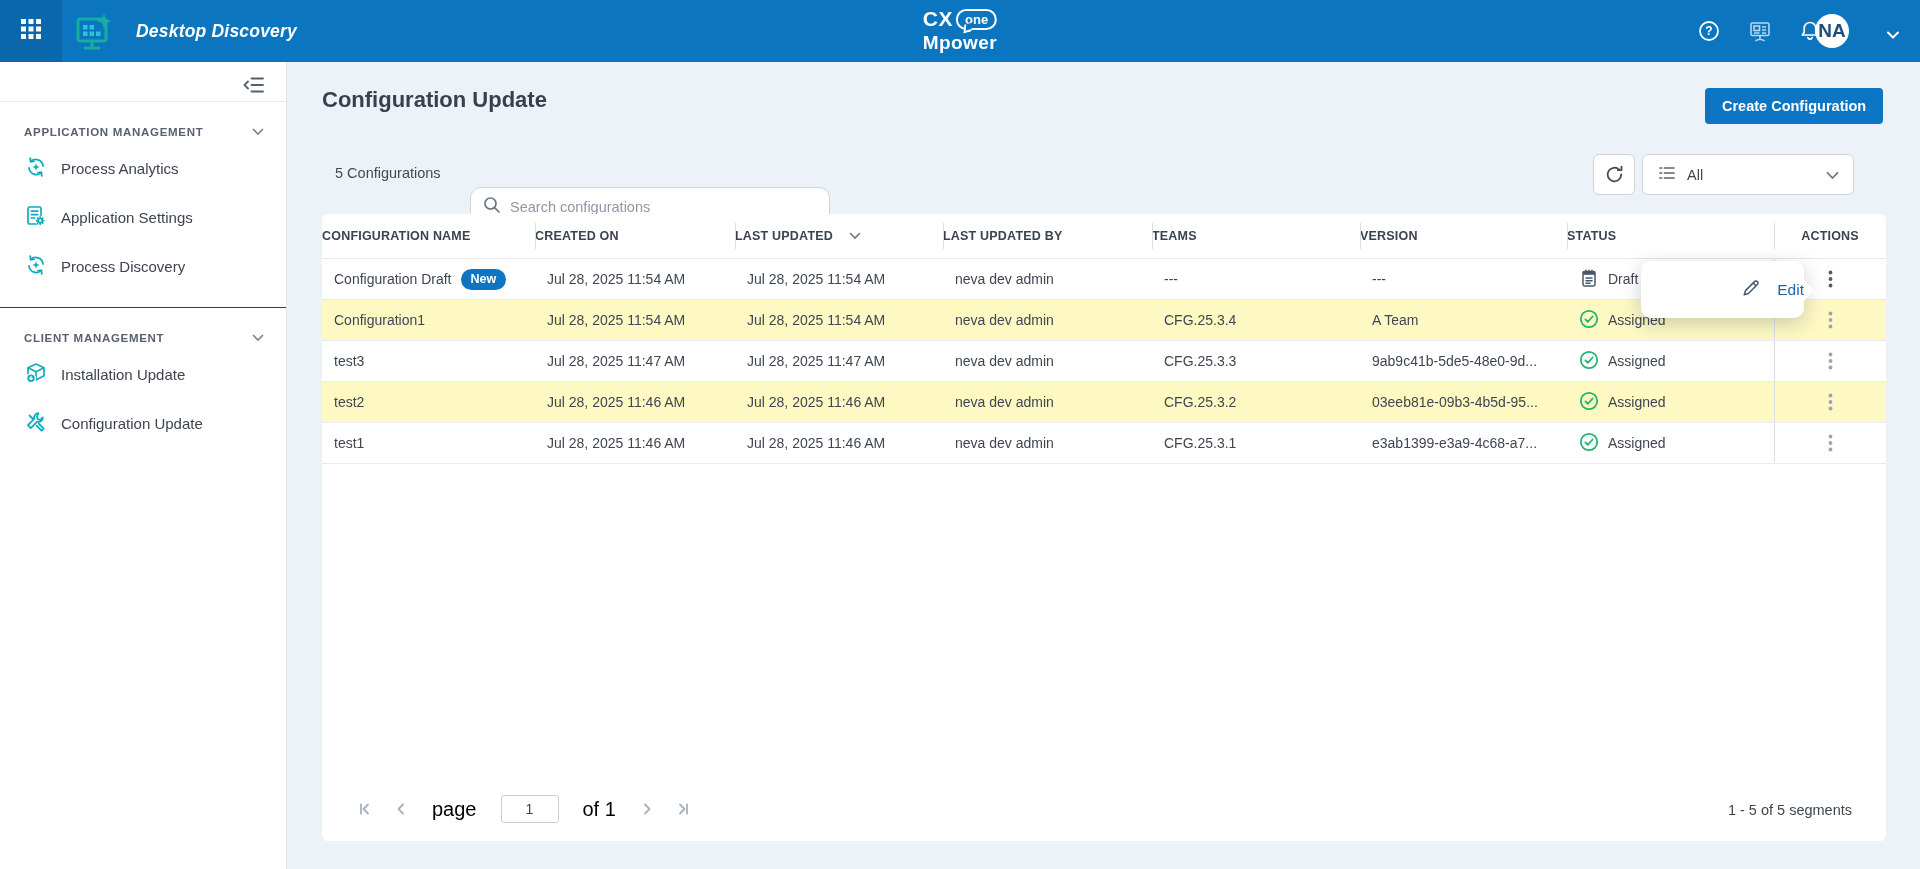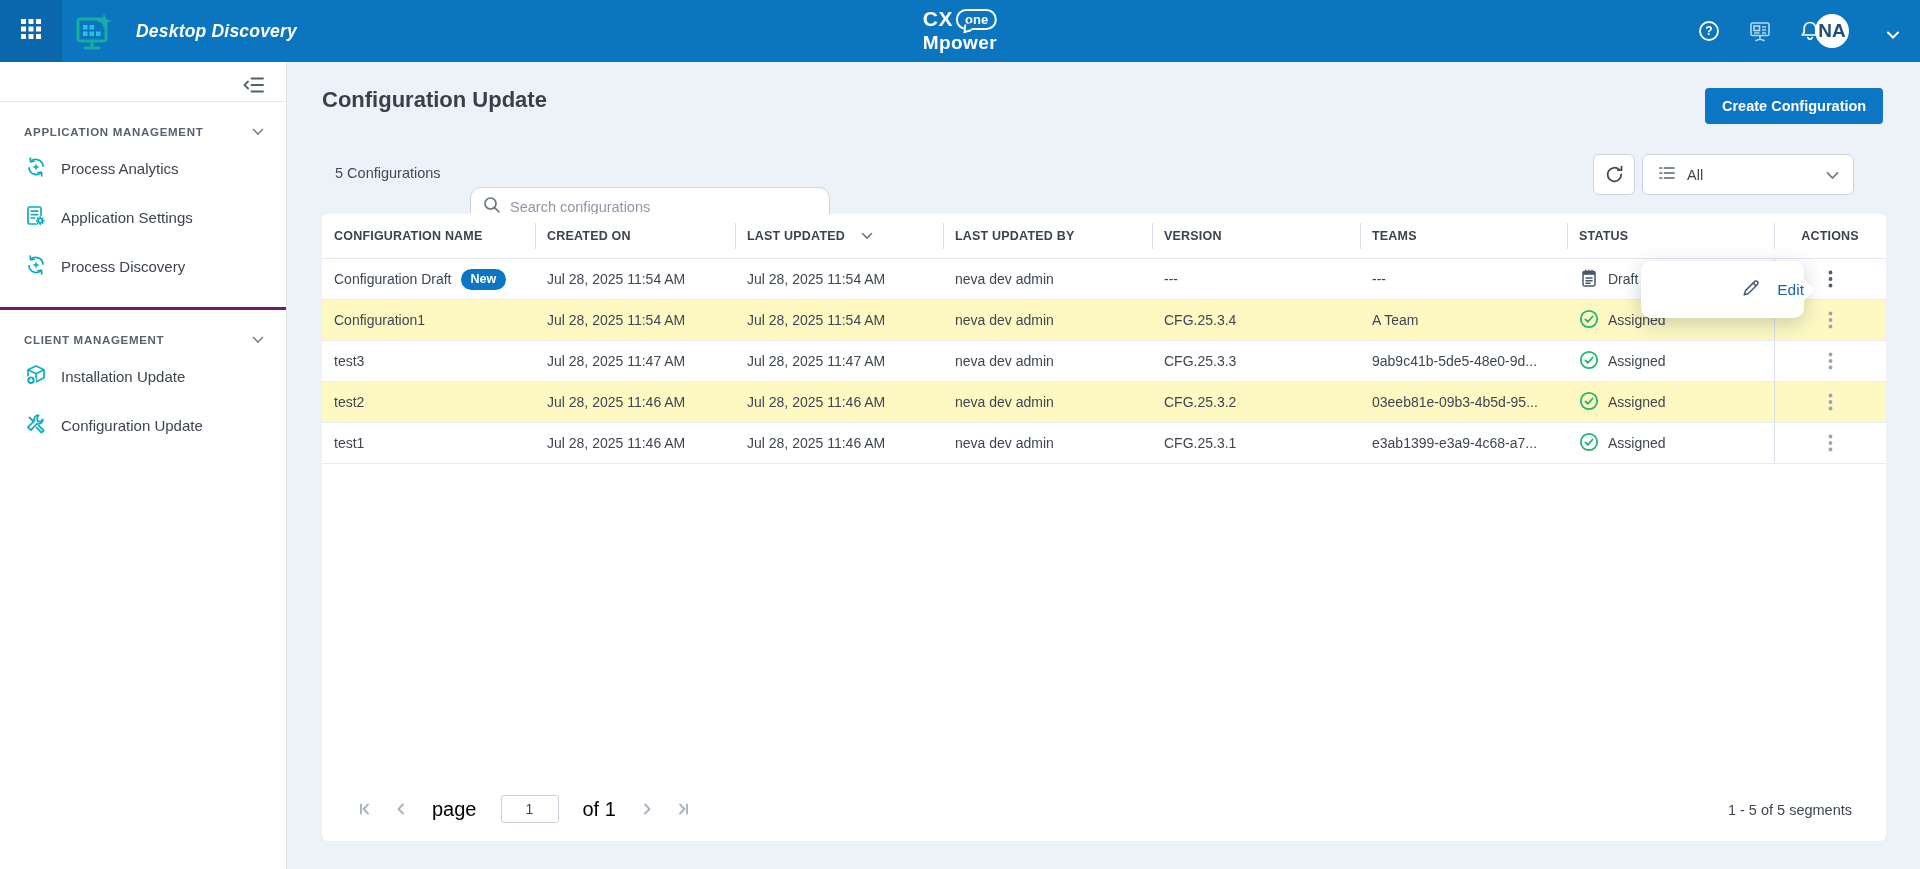--- a/index.html
+++ b/index.html
@@ -31,21 +31,21 @@
             display:flex; align-items:center; justify-content:center; cursor:pointer; }
   .avatar-caret { position:absolute; left:1886px; top:26px; cursor:pointer; }
 
   
   .sidebar { position:absolute; left:0; top:62px; width:287px; bottom:0; background:#fff;
              border-right:1px solid #dfe4ec; z-index:20; }
   .collapse-btn { position:absolute; top:11px; right:20px; width:24px; height:24px; cursor:pointer; }
   .side-top-divider { position:absolute; top:39px; left:0; right:0; height:1px; background:#e4e8ef; }
   .nav { position:absolute; top:40px; left:0; right:0; }
   .section { padding:24px 0 16px; }
-  .section + .section { border-top:3px solid #701a75; }
+  .section + .section { border-top:1px solid #701a75; }
   .section-header { display:flex; align-items:center; justify-content:space-between;
                     padding:0 22px 6px 24px; color:#59616e; font-size:11.5px; font-weight:700;
                     letter-spacing:.7px; cursor:pointer; }
   .nav-item { display:flex; align-items:center; gap:13px; height:49px; padding:0 24px;
               font-size:15px; color:#3d4450; cursor:pointer; }
 
   
   .main { position:absolute; left:287px; top:62px; right:0; bottom:0; background:#edf1f8; }
   .page-title { position:absolute; left:35px; top:25px; font-size:22px; font-weight:700; color:#39404c; }
   .create-btn { position:absolute; left:1418px; top:26px; height:36px; padding:0 17px;
@@ -65,21 +65,21 @@
                border:1px solid #cdd4de; border-radius:6px; display:flex; align-items:center;
                padding:0 14px; gap:10px; font-size:14.5px; color:#3f4652; cursor:pointer; }
   .filter-dd .chev { margin-left:auto; }
 
   
   .panel { position:absolute; left:35px; top:152px; width:1564px; height:627px; background:#fff;
            border-radius:6px; }
   .thead, .trow { display:grid; grid-template-columns:213px 200px 208px 209px 208px 207px 207px 112px;
                   align-items:stretch; }
   .thead { height:45px; border-bottom:1px solid #e3e7ee; }
-  .th { display:flex; align-items:center; padding-left:12px; font-size:12.5px; font-weight:700;
+  .th { display:flex; align-items:center; padding-left:0; font-size:12.5px; font-weight:700;
         color:#3b434f; letter-spacing:.2px; position:relative; }
   .th:not(:first-child):before { content:''; position:absolute; left:0; top:50%; margin-top:-13px;
         height:26px; width:1px; background:#d8dee7; }
   .th.actions { justify-content:center; padding-left:0; }
   .th .sort { margin-left:16px; cursor:pointer; }
   .trow { height:41px; border-bottom:1px solid #e8ecf2; font-size:14px; color:#3f4652; }
   .trow.alt { background:#fef9c3; }
   .td { display:flex; align-items:center; padding-left:12px; white-space:nowrap; overflow:hidden; }
   .td.actions { border-left:1px solid #d8dee7; justify-content:center; padding-left:0; cursor:pointer; }
   .badge { margin-left:9px; background:#0d76c4; color:#fff; font-size:12.5px; font-weight:700;
@@ -307,24 +307,24 @@
         <div class="th">
           <span>LAST UPDATED</span>
           <span class="sort"><svg width="12" height="8" viewBox="0 0 12 8" fill="none" stroke="#6b7686" stroke-width="1.6" stroke-linecap="round">
               <path d="M1.5 1.5L6 6l4.5-4.5"></path>
             </svg></span>
         </div>
         <div class="th">
           <span>LAST UPDATED BY</span>
         </div>
         <div class="th">
+          <span>TEAMS</span>
+        </div>
+        <div class="th">
           <span>VERSION</span>
-        </div>
-        <div class="th">
-          <span>TEAMS</span>
         </div>
         <div class="th">
           <span>STATUS</span>
         </div>
         <div class="th actions">
           <span>ACTIONS</span>
         </div>
       </div>
     <div id="tbody">
   <div class="trow">

